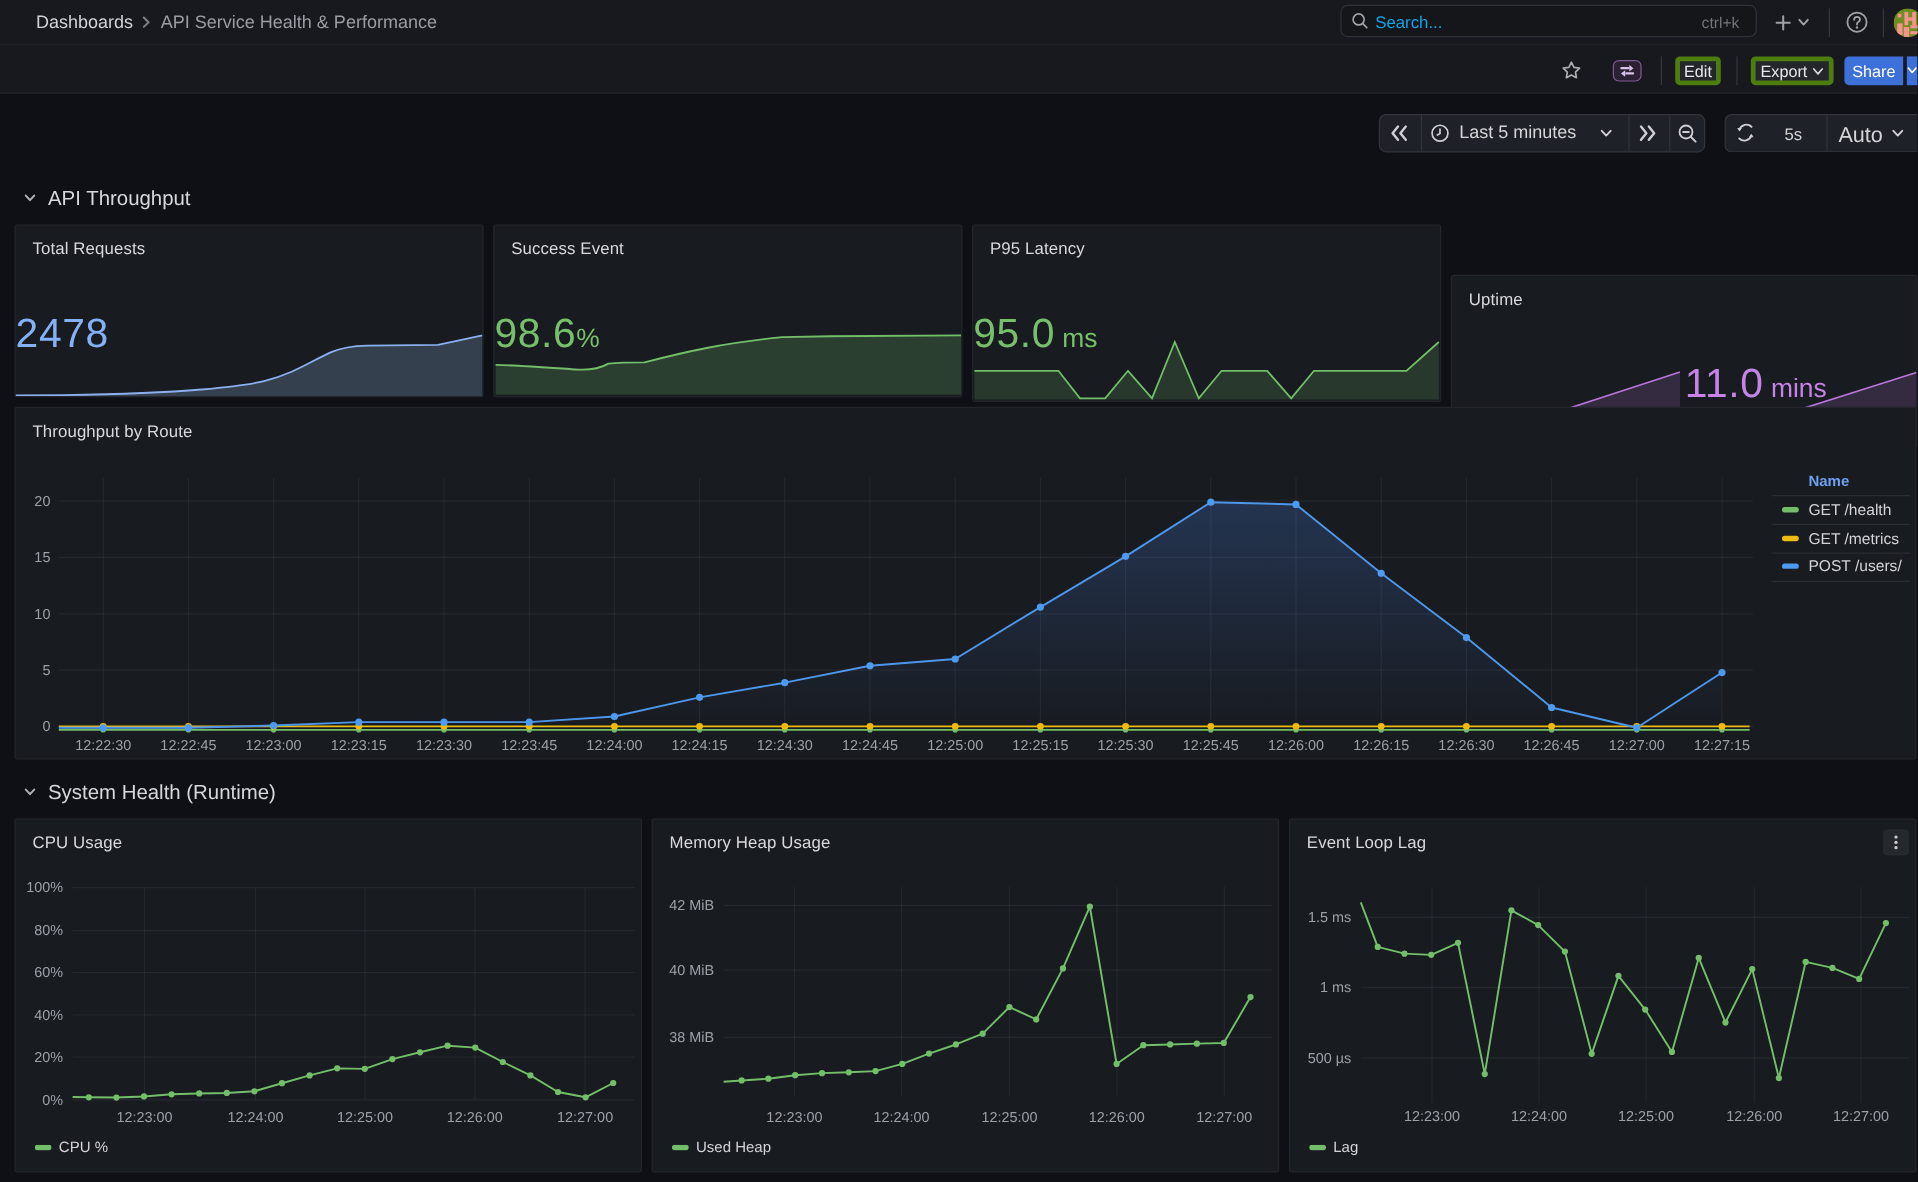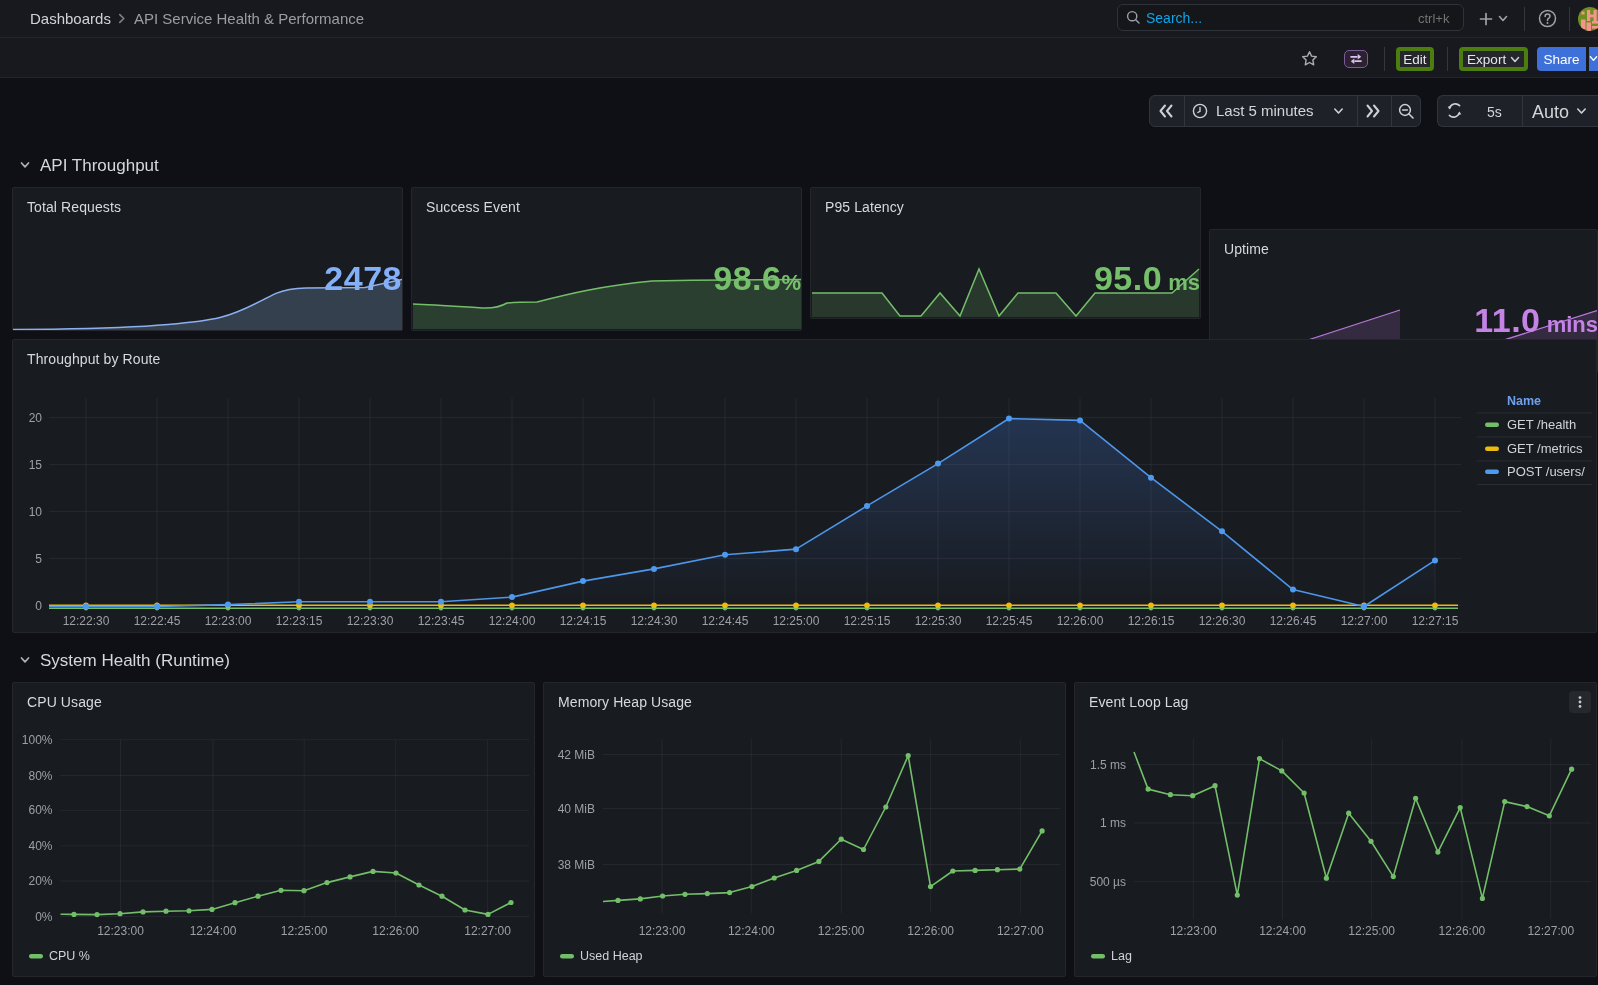--- a/index.html
+++ b/index.html
@@ -7,21 +7,21 @@
     font-family:"Liberation Sans", sans-serif; }
   .abs { position:absolute; }
   #root { position:relative; width:1598px; height:985px; }
   .bar1 { left:0; top:0; width:1598px; height:38px; background:#17191e; border-bottom:1px solid #232529; }
   .bar2 { left:0; top:38px; width:1598px; height:40px; background:#17191e; border-bottom:1px solid #232529; }
   .crumb1 { left:30px; top:10px; font-size:15px; color:#d2d3d8; font-weight:500; }
   .crumb2 { left:134px; top:10px; font-size:15px; color:#9b9da4; }
   .panel { position:absolute; background:#181b20; border:1px solid #24262c; border-radius:2px; }
   .ptitle { position:absolute; left:14px; top:11px; font-size:14px; font-weight:500; color:#d8d9dd; letter-spacing:0.1px;}
   .sechead { position:absolute; font-size:17px; font-weight:500; color:#d6d7db; }
-  .statval { position:absolute; width:100%; text-align:right; font-weight:700; }
+  .statval { position:absolute; width:100%; text-align:left; font-weight:400; }
   .bignum { font-size:34px; letter-spacing:0.5px; }
   .suffix { font-size:22px; }
   .axis { font-size:12px; fill:#9da0a7; }
   .leglabel { position:absolute; font-size:12.5px; color:#d2d3d8; }
   .btn { position:absolute; border-radius:4px; font-size:13.5px; display:flex; align-items:center; justify-content:center; color:#e6e7ea; font-weight:500;}
   .btn.dark { background:#24262c; border:4px solid #4d7c0f; }
   .sep2 { position:absolute; width:1px; background:#35373c; }
   .tgroup { position:absolute; background:#1e2127; border:1px solid #32353b; border-radius:6px; }
   .tdiv { position:absolute; top:0; width:1px; height:100%; background:#32353b; }
 </style>
@@ -161,21 +161,21 @@
 
   <div class="panel" style="left:411px;top:187px;width:391px;height:144px;">
     <div class="ptitle">Success Event</div>
     <svg class="abs" style="left:0;bottom:0" width="389" height="142" viewBox="0 0 389 142">
       <path d="M1 116 C20 116.5 40 118 70 120 C80 120.5 88 119 95 115 C105 114 115 114 125 114 C160 105 190 98 240 93 L280 92.2 L389 91.5 L389 141 L1 141 Z" fill="rgba(115,191,105,0.22)"></path>
       <path d="M1 116 C20 116.5 40 118 70 120 C80 120.5 88 119 95 115 C105 114 115 114 125 114 C160 105 190 98 240 93 L280 92.2 L389 91.5" stroke="#73bf69" stroke-width="1.5" fill="none"></path>
     </svg>
     <div class="statval" style="top:71px;color:#77c06b;"><span class="bignum">98.6</span><span class="suffix">%</span></div>
   </div>
 
-  <div class="panel" style="left:810px;top:187px;width:391px;height:132px;">
+  <div class="panel" style="left:810px;top:187px;width:391px;height:148px;">
     <div class="ptitle">P95 Latency</div>
     <svg class="abs" style="left:0;bottom:0" width="389" height="142" viewBox="0 0 389 142">
       <path d="M1 117 L71 117 L89 140 L110 140 L129 117 L149 140 L168 93 L188 140 L207 117 L245 117 L265 140 L284 117 L361 117 L388 93 L388 141 L1 141 Z" fill="rgba(115,191,105,0.18)"></path>
       <path d="M1 117 L71 117 L89 140 L110 140 L129 117 L149 140 L168 93 L188 140 L207 117 L245 117 L265 140 L284 117 L361 117 L388 93" stroke="#73bf69" stroke-width="1.5" fill="none"></path>
     </svg>
     <div class="statval" style="top:71px;color:#77c06b;"><span class="bignum">95.0</span><span class="suffix">&nbsp;ms</span></div>
   </div>
 
   <div class="panel" style="left:1209px;top:187px;width:389px;height:144px;margin-top:42px;">
     <div class="ptitle">Uptime</div>

